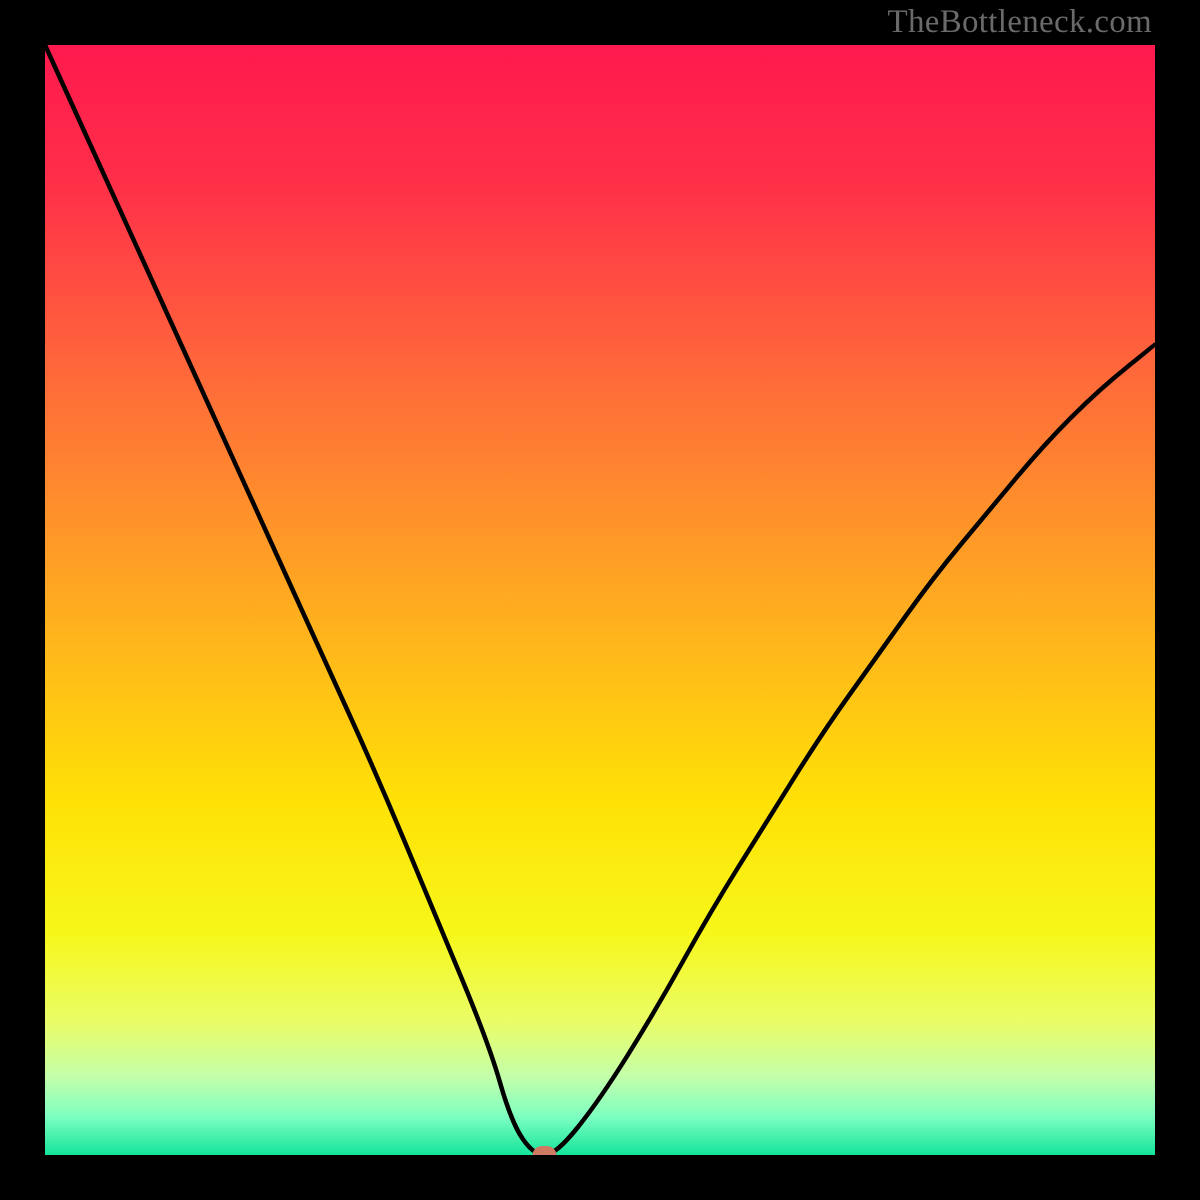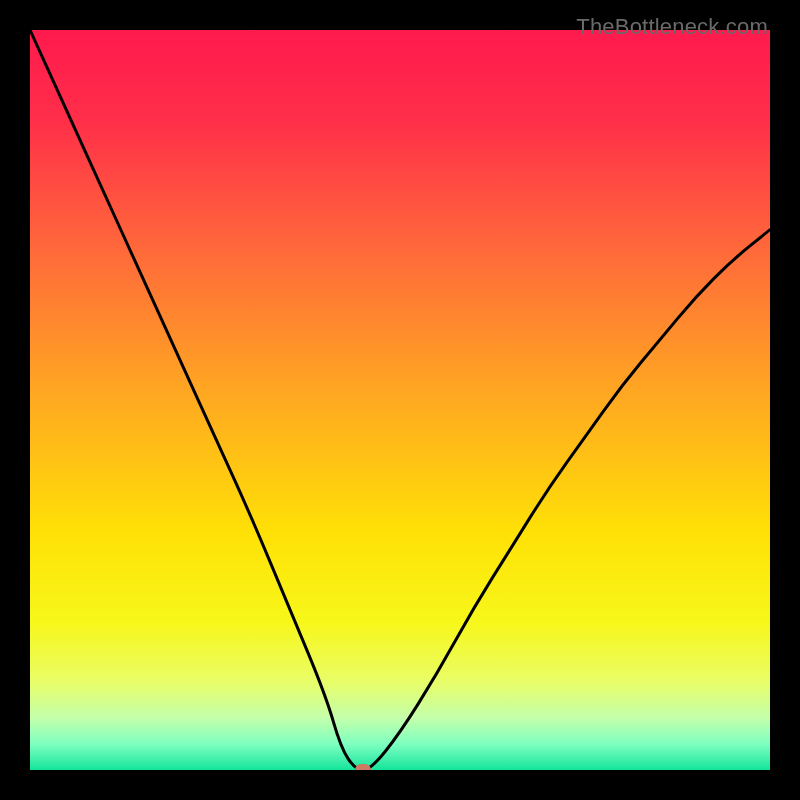--- a/index.html
+++ b/index.html
@@ -29,26 +29,27 @@
     inset: 0;
   }
   .curve-svg {
     position: absolute;
     inset: 0;
     width: 100%;
     height: 100%;
   }
   .watermark {
     position: absolute;
-    top: 14px;
+    top: 1px;
     right: 32px;
     color: #6a6a6a;
     font-size: 22px;
     font-weight: 400;
     letter-spacing: 0.2px;
+    font-family: Liberation Serif, serif;
   }
   .marker {
     position: absolute;
     width: 16px;
     height: 12px;
     border-radius: 6px;
     transform: translate(-50%, -50%);
   }
 </style>
 </head>

